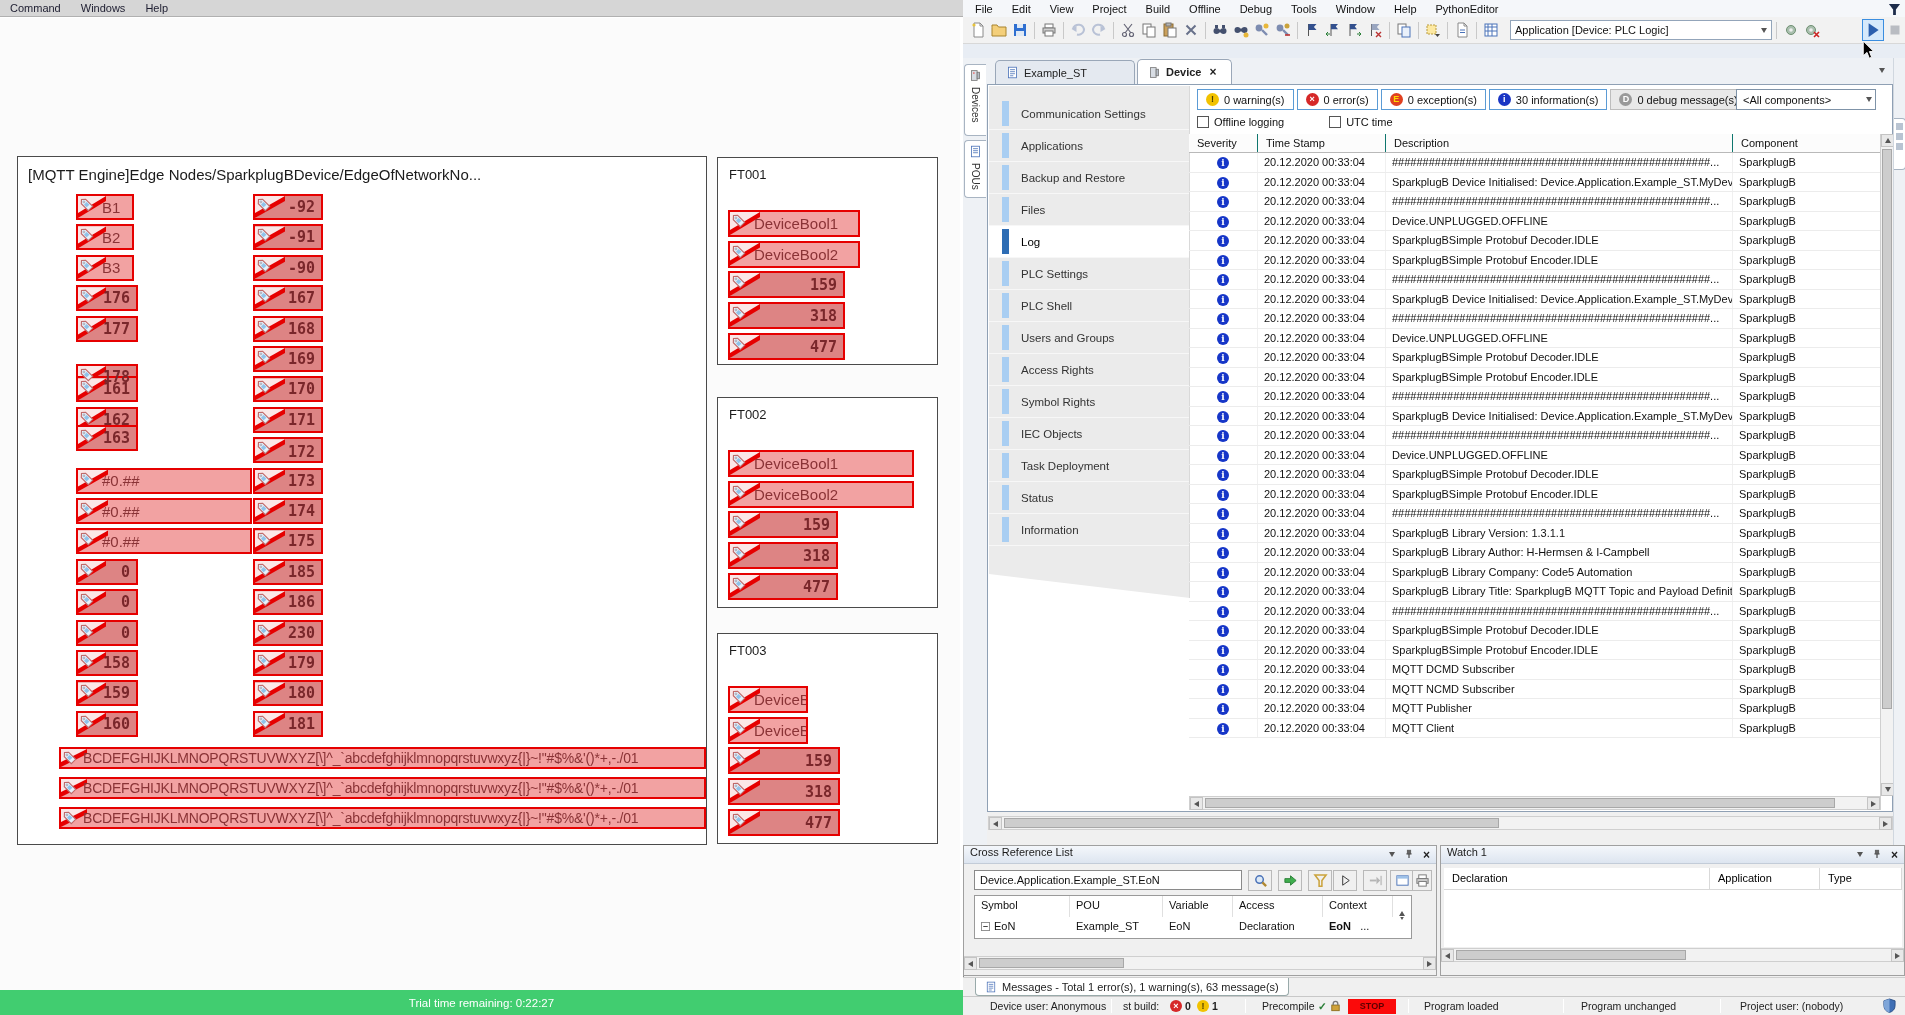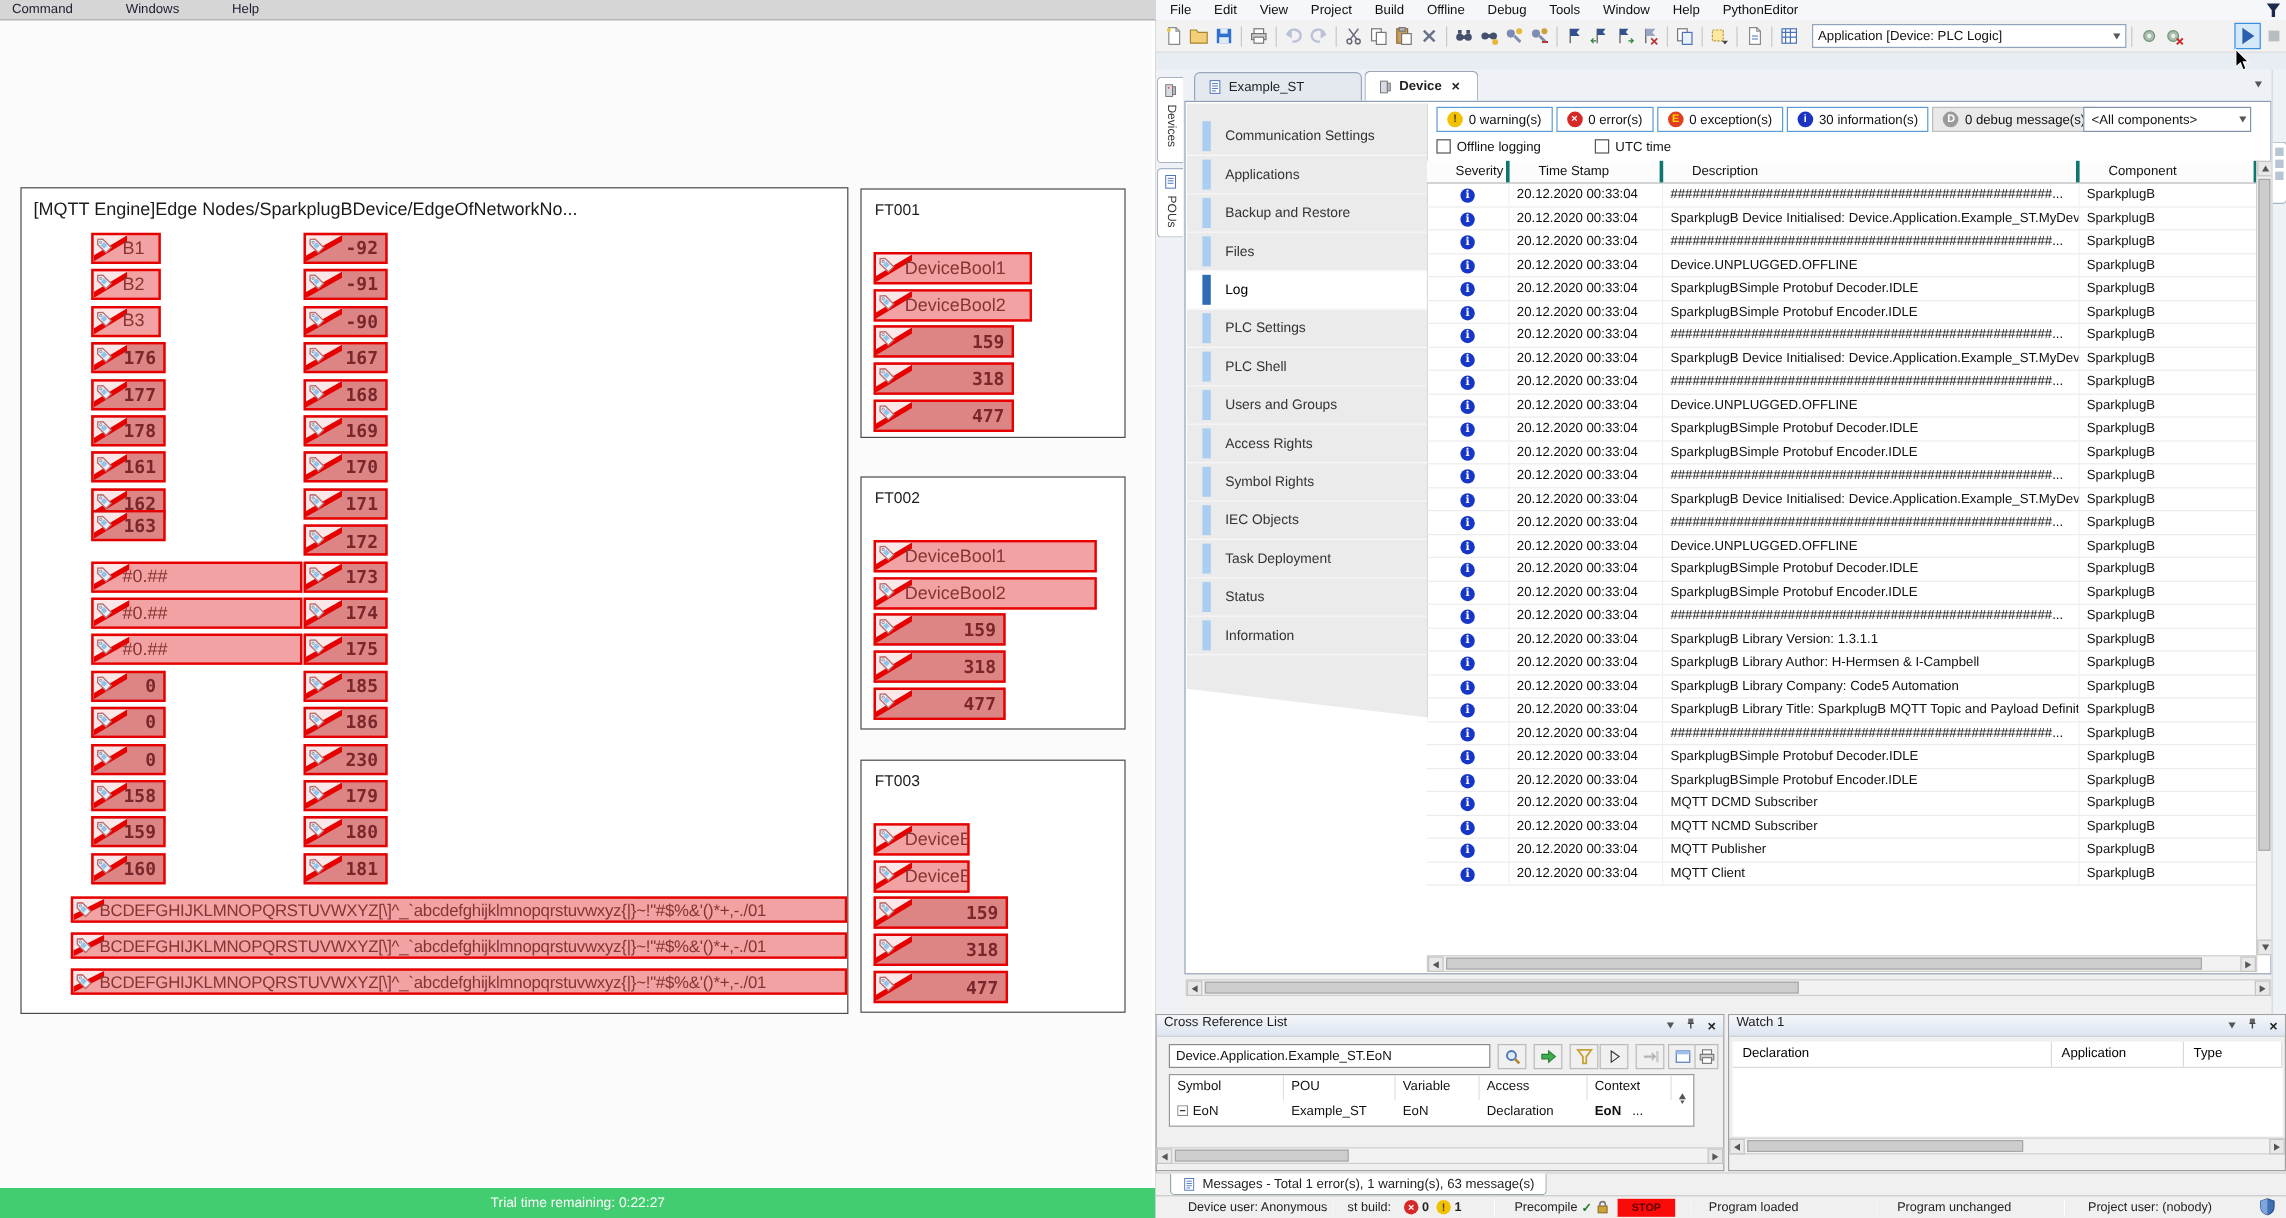--- a/index.html
+++ b/index.html
@@ -2,21 +2,21 @@
 <html><head>
 <meta charset="utf-8">
 <style>
   html,body{margin:0;padding:0;background:#888;}
   #root{position:relative;width:1905px;height:1015px;background:#fff;overflow:hidden;
         font-family:"Liberation Sans",sans-serif;-webkit-font-smoothing:antialiased;}
   #root *{box-sizing:border-box;}
 
   
   .lmenubar{position:absolute;left:0;top:0;width:963px;height:17px;background:#d6d6d6;
-            border-bottom:1px solid #b0b0b0;display:flex;align-items:center;gap:44px;
+            border-bottom:1px solid #b0b0b0;display:flex;align-items:center;gap:20px;
             padding-left:10px;font-size:11px;color:#1d1d30;}
   .lmi{cursor:default;}
   .lcanvas{position:absolute;left:0;top:18px;width:960px;height:972px;background:#fbfbfb;}
   .lgroup{position:absolute;left:17px;top:156px;width:690px;height:689px;background:#fff;
           border:1px solid #4a4a4a;}
   .ltitle{position:absolute;left:10px;top:9px;font-size:15px;color:#1b1b1b;}
   .ftp{position:absolute;background:#fff;border:1px solid #4a4a4a;}
   .fttitle{position:absolute;left:11px;top:9px;font-size:13px;color:#1b1b1b;}
 
   
@@ -98,21 +98,21 @@
           border:1px solid #7f93a8;display:flex;align-items:center;justify-content:space-between;
           padding:0 3px 0 6px;font-size:11px;color:#111;}
   .checkrow{position:absolute;left:209px;top:29px;height:16px;display:flex;gap:45px;align-items:center;
             font-size:11px;color:#111;}
   .cb{width:12px;height:12px;border:1px solid #555;background:#fff;display:inline-block;margin-right:5px;
       vertical-align:-2px;}
 
   .ltable{position:absolute;left:201px;top:49px;width:692px;font-size:11px;color:#111;}
   .lhead{display:grid;grid-template-columns:69px 128px 347px 1fr;height:19px;background:#fcfcfc;
          border-bottom:1px solid #b9b9b9;}
-  .lhead div{padding:3px 0 0 24px;border-right:3px solid #0f766e;white-space:nowrap;overflow:hidden;}
+  .lhead div{padding:3px 0 0 8px;border-right:1px solid #0f766e;white-space:nowrap;overflow:hidden;}
   .lrow{display:grid;grid-template-columns:69px 128px 347px 1fr;height:19.5px;border-bottom:1px solid #ececec;}
   .lrow div{padding:3px 0 0 6px;border-right:1px solid #f0f0f0;white-space:nowrap;overflow:hidden;}
   .lrow .sev{text-align:center;padding-left:0;}
   .infoi{display:inline-block;width:12px;height:12px;border-radius:50%;background:#1636c8;color:#fff;
          font:bold 9px/12px "DejaVu Serif",serif;text-align:center;}
 
   .vscroll{position:absolute;left:892px;top:49px;width:13px;height:662px;background:#f2f2f2;
            border-left:1px solid #cfcfcf;}
   .hscroll{position:absolute;height:14px;background:#f2f2f2;border:1px solid #cfcfcf;}
   .sthumb{position:absolute;background:#cdcdcd;border:1px solid #a8a8a8;}
@@ -293,21 +293,21 @@
         <i class="slash" style="width: 30px;"></i>
         <span class="ticon">
           <svg viewBox="0 0 16 16">
             <path d="M6.5 1.5 L14.5 9.5 L9.5 14.5 L1.5 6.5 L1.7 1.7 Z" fill="#e6f1fb" stroke="#c06a6a" stroke-width="1.3"></path>
             <rect x="5.4" y="5.4" width="4.4" height="4.4" transform="rotate(45 7.6 7.6)" fill="#8fc3ea"></rect>
             <circle cx="4.5" cy="4.5" r="1.1" fill="#fff" stroke="#99a"></circle>
           </svg>
         </span>
         <span class="val">168</span>
       </div>
-      <div class="tagw dark num" style="left: 58px; top: 189px; width: 62px; height: 26px;">
+      <div class="tagw dark num" style="left: 58px; top: 207px; width: 62px; height: 26px;">
         <i class="corner" style="width: 28px;"></i>
         <i class="slash" style="width: 28px;"></i>
         <span class="ticon">
           <svg viewBox="0 0 16 16">
             <path d="M6.5 1.5 L14.5 9.5 L9.5 14.5 L1.5 6.5 L1.7 1.7 Z" fill="#e6f1fb" stroke="#c06a6a" stroke-width="1.3"></path>
             <rect x="5.4" y="5.4" width="4.4" height="4.4" transform="rotate(45 7.6 7.6)" fill="#8fc3ea"></rect>
             <circle cx="4.5" cy="4.5" r="1.1" fill="#fff" stroke="#99a"></circle>
           </svg>
         </span>
         <span class="val">178</span>

